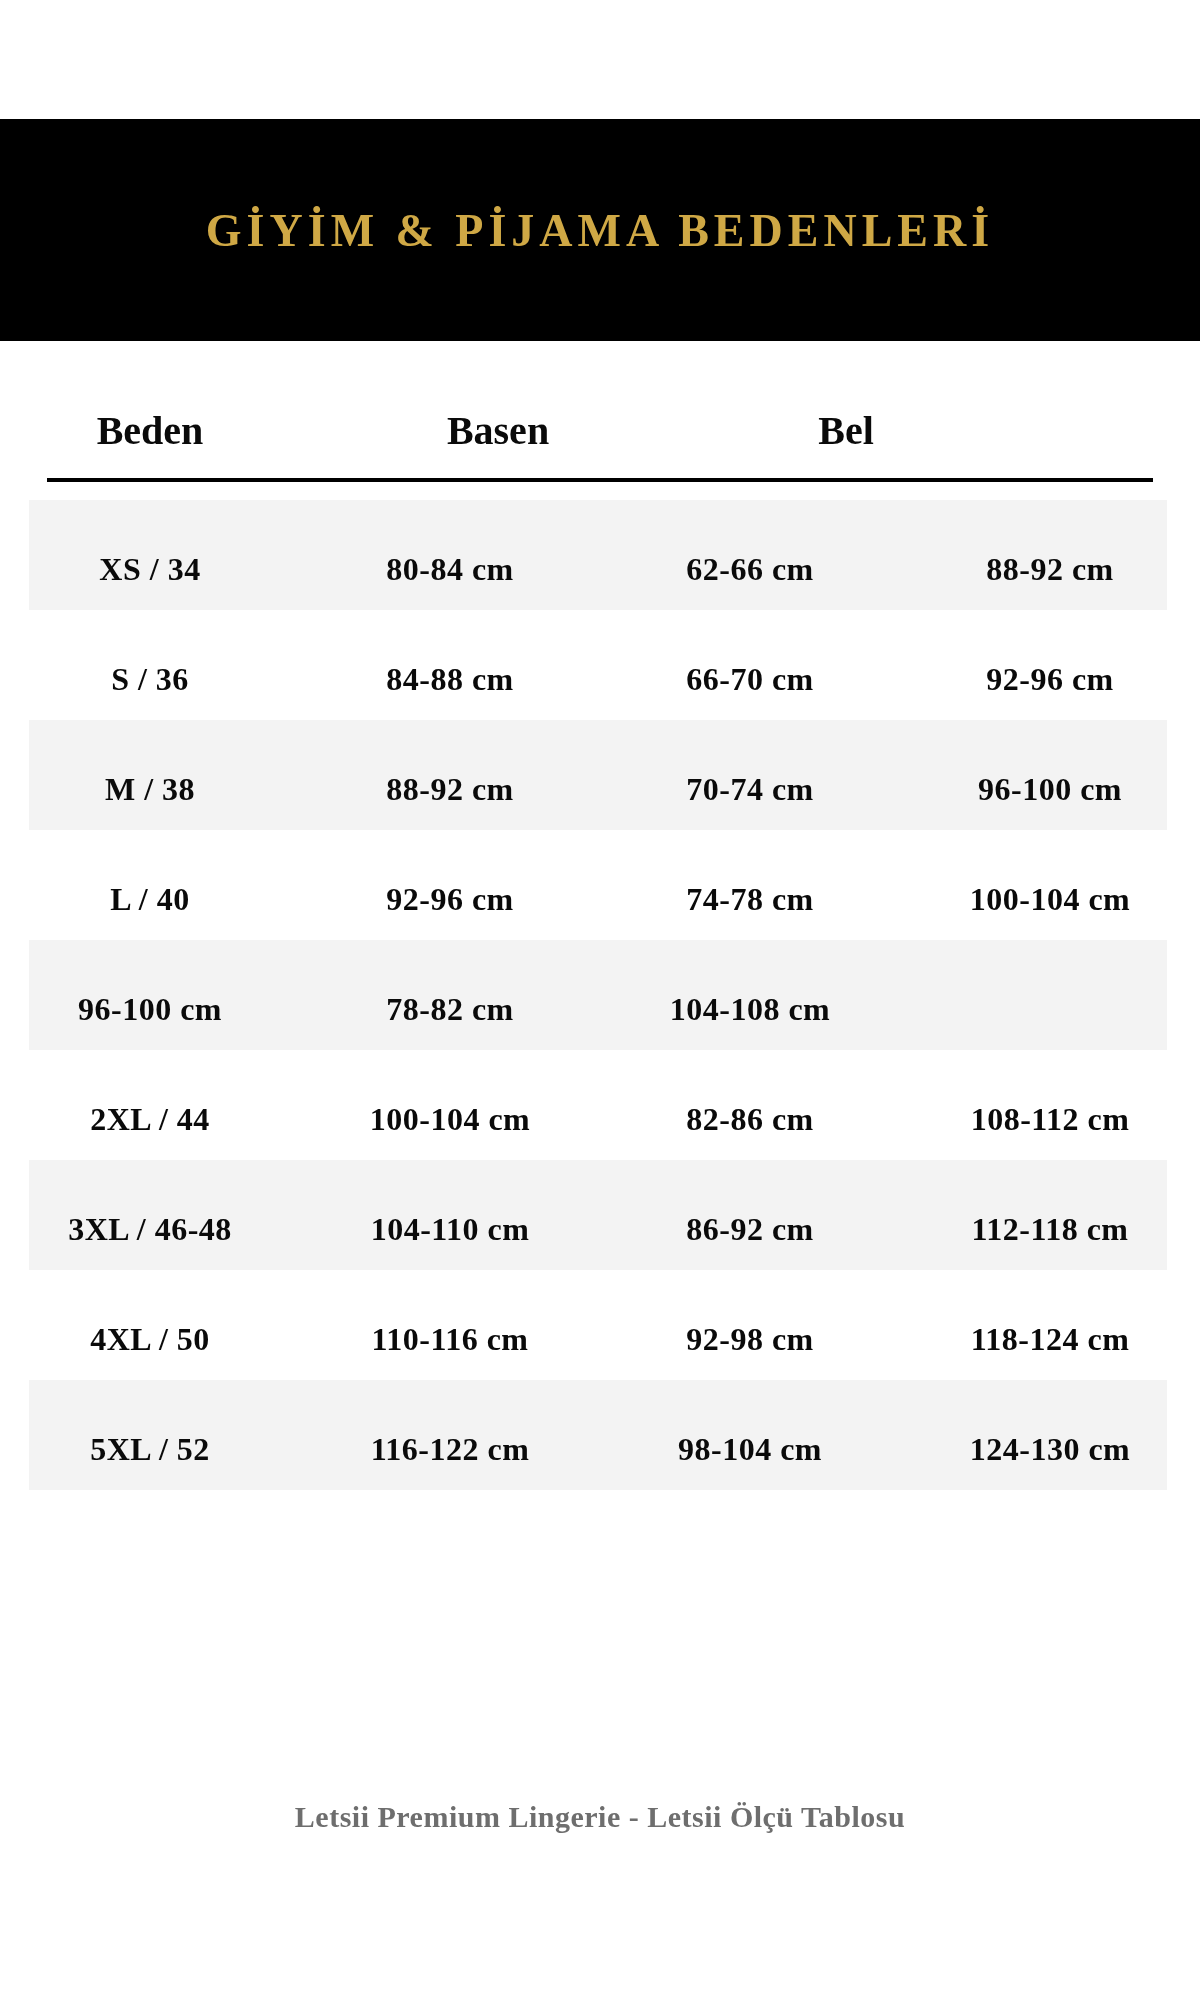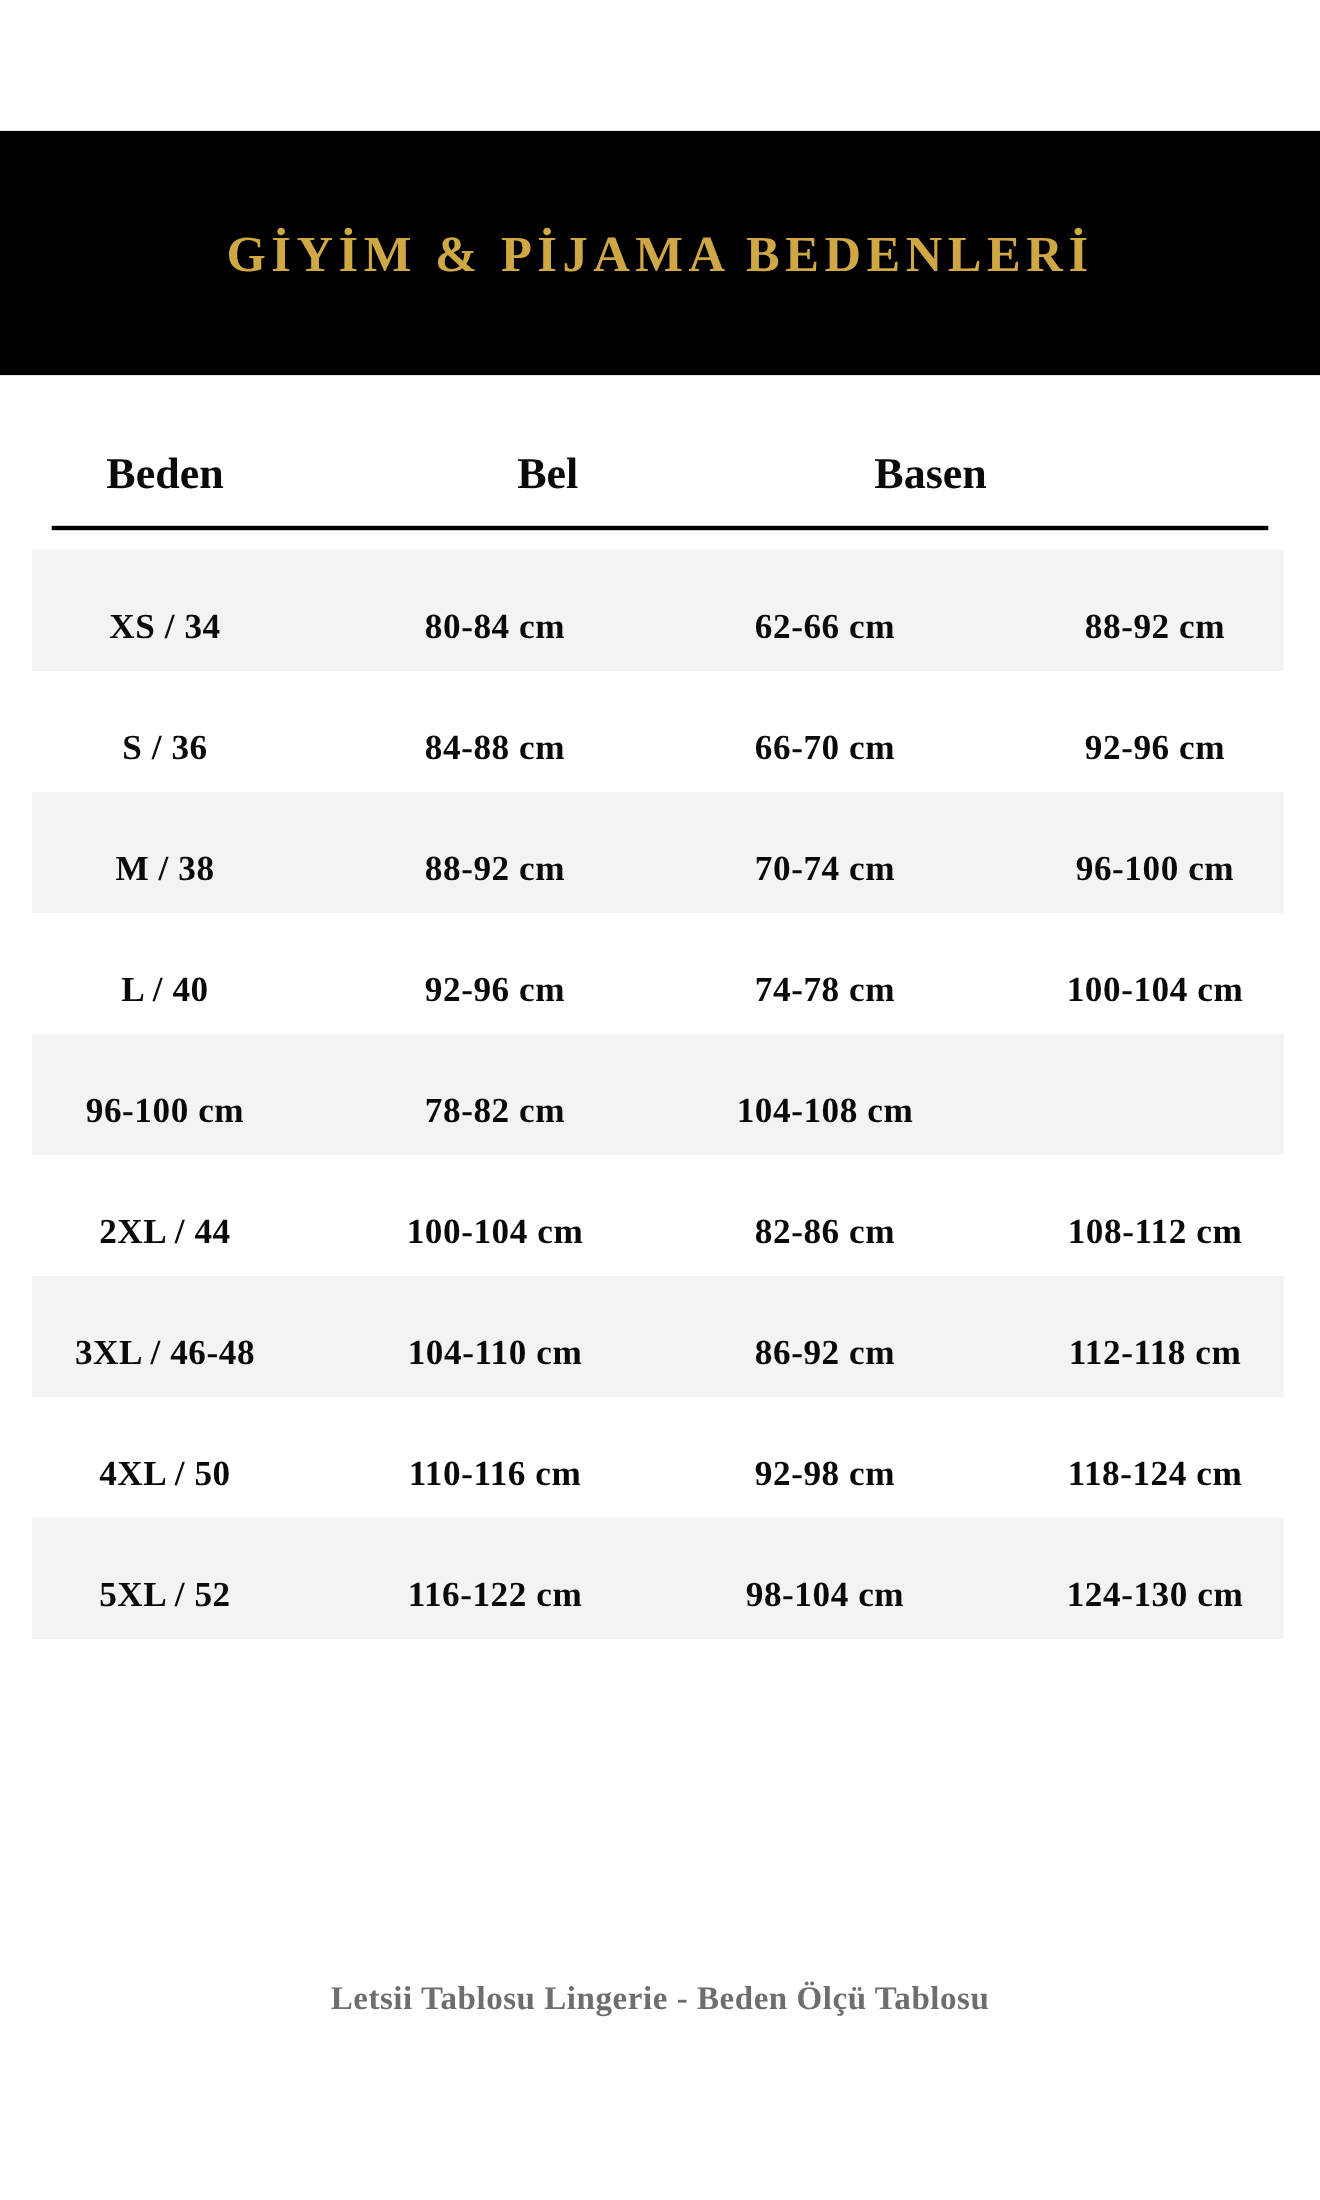--- a/index.html
+++ b/index.html
@@ -114,22 +114,22 @@
 <body>
 
 <div class="banner">
   <div class="banner-title">GİYİM &amp; PİJAMA BEDENLERİ</div>
 </div>
 
 <div class="table-area">
 
   <div class="header-row grid4">
     <div class="header-cell">Beden</div>
+    <div class="header-cell">Basen</div>
     <div class="header-cell">Bel</div>
-    <div class="header-cell">Basen</div>
   </div>
 
   <div class="header-rule"></div>
 
   <div class="rows">
 
     <div class="row grid4">
       <div class="stripe-bg"></div>
       <div class="cell">XS / 34</div>
       <div class="cell">80-84 cm</div>
@@ -192,13 +192,13 @@
       <div class="stripe-bg"></div>
       <div class="cell">5XL / 52</div>
       <div class="cell">116-122 cm</div>
       <div class="cell">98-104 cm</div>
       <div class="cell">124-130 cm</div>
     </div>
 
   </div>
 </div>
 
-<div class="footer">Letsii Tablosu Lingerie - Beden Ölçü Tablosu</div>
+<div class="footer">Letsii Premium Lingerie - Letsii Ölçü Tablosu</div>
 
 </body></html>

